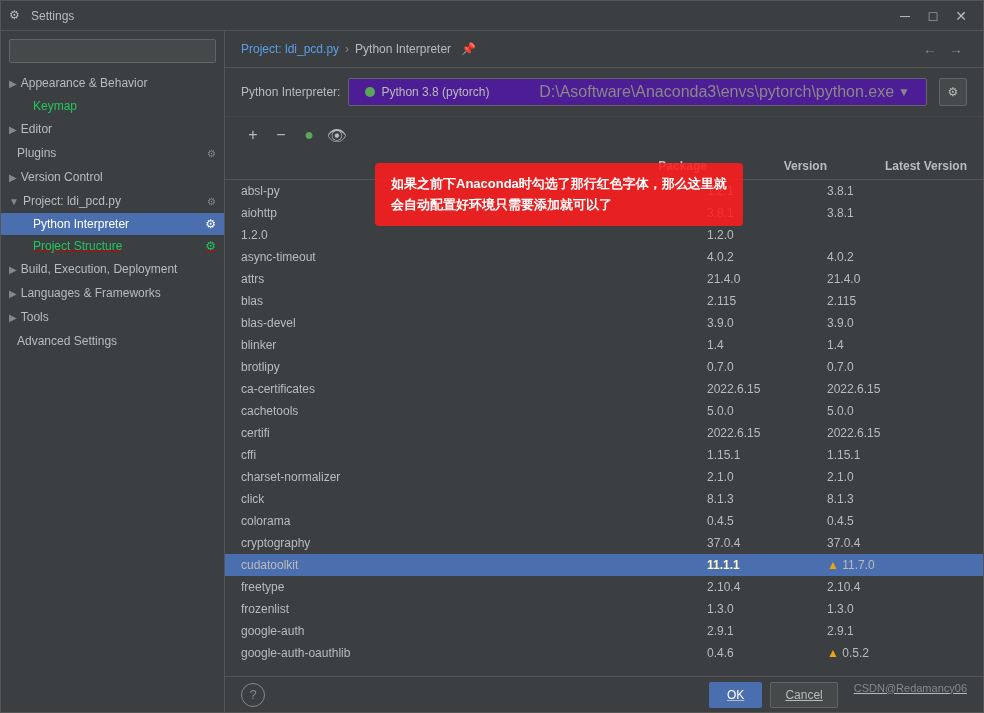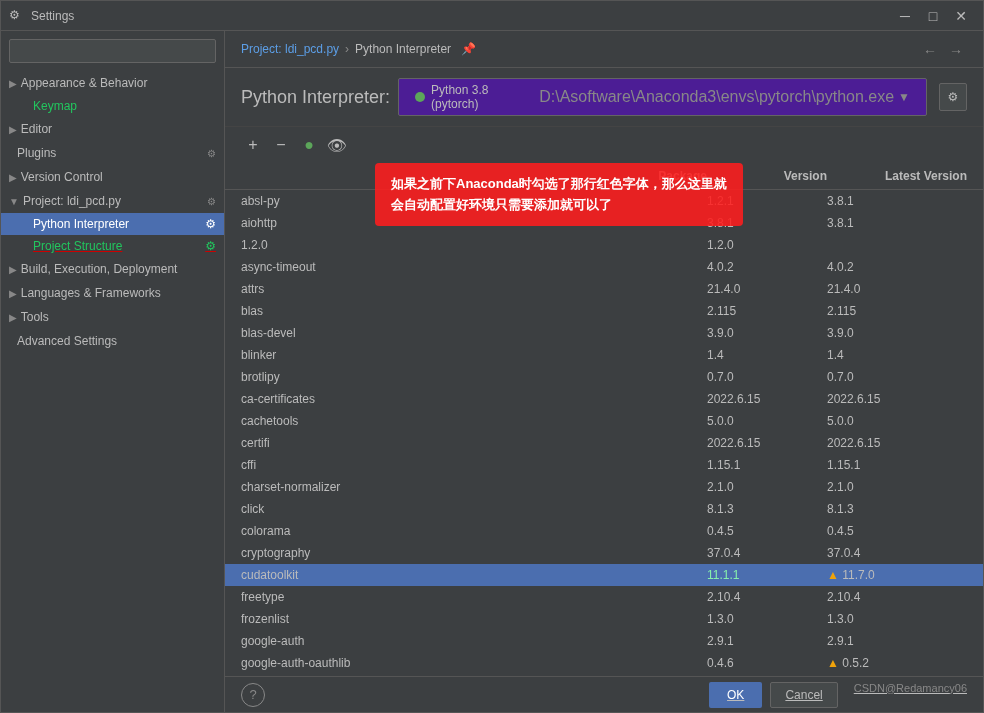--- a/index.html
+++ b/index.html
@@ -35,21 +35,21 @@
 
     .breadcrumb-bar { padding: 10px 16px; display: flex; align-items: center; gap: 6px; border-bottom: 1px solid #555; flex-shrink: 0; }
     .breadcrumb-item { color: #5c9ee6; font-size: 12px; cursor: pointer; }
     .breadcrumb-sep { color: #888; font-size: 12px; }
     .breadcrumb-current { color: #bbbbbb; font-size: 12px; }
     .breadcrumb-pin { color: #888; font-size: 12px; margin-left: 4px; cursor: pointer; }
     .nav-arrows { margin-left: auto; display: flex; gap: 4px; }
     .nav-arrow-btn { background: none; border: none; color: #888; cursor: pointer; font-size: 14px; padding: 0 4px; }
 
     .interpreter-row { padding: 10px 16px; display: flex; align-items: center; gap: 8px; flex-shrink: 0; border-bottom: 1px solid #444; }
-    .interpreter-label { color: #bbbbbb; font-size: 18px; white-space: nowrap; }
+    .interpreter-label { color: #bbbbbb; font-size: 12px; white-space: nowrap; }
     .interpreter-select { flex: 1; background: #4c1d95; border: 1px solid #646464; color: #bbbbbb; padding: 4px 16px; font-size: 12px; border-radius: 2px; display: flex; align-items: center; cursor: pointer; position: relative; }
     .interpreter-dot { width: 10px; height: 10px; border-radius: 50%; background: #5ca65a; margin-right: 6px; flex-shrink: 0; }
     .interpreter-text { flex: 1; font-size: 12px; color: #bbbbbb; }
     .interpreter-path { color: #888; font-size: 16px; margin-left: 4px; }
     .interpreter-chevron { color: #888; margin-left: 4px; }
     .interpreter-gear { width: 28px; height: 28px; background: #45494a; border: 1px solid #646464; display: flex; align-items: center; justify-content: center; cursor: pointer; border-radius: 2px; color: #bbbbbb; margin-left: 4px; }
 
     .toolbar { padding: 6px 16px; display: flex; align-items: center; gap: 4px; flex-shrink: 0; }
     .tool-btn { width: 24px; height: 24px; background: none; border: none; color: #bbbbbb; cursor: pointer; font-size: 16px; display: flex; align-items: center; justify-content: center; border-radius: 2px; }
     .tool-btn.green-circle { color: #5ca65a; }
@@ -60,21 +60,21 @@
     .th { color: #bbbbbb; font-size: 12px; font-weight: bold; padding: 2px 0; text-align: right; }
 
     .table-body { flex: 1; overflow-y: auto; }
     .table-body::-webkit-scrollbar { width: 8px; }
     .table-body::-webkit-scrollbar-track { background: #3c3f41; }
     .table-body::-webkit-scrollbar-thumb { background: #555; border-radius: 4px; }
 
     .table-row { display: grid; grid-template-columns: 1fr 120px 140px; padding: 3px 16px; cursor: pointer; }
     .table-row.selected { background: #4b6eaf; }
     .td { font-size: 12px; color: #bbbbbb; padding: 1px 0; }
-    .td.version-highlight { color: #86efac; }
+    .td.version-highlight { color: #fef9c3; font-weight: bold; }
     .td.version-upgrade { color: #bbbbbb; }
 
     
     .bottom-bar { height: 36px; background: #3c3f41; border-top: 1px solid #555; display: flex; align-items: center; padding: 0 16px; flex-shrink: 0; }
     .help-btn { width: 24px; height: 24px; border-radius: 50%; border: 1px solid #888; color: #888; background: none; cursor: pointer; display: flex; align-items: center; justify-content: center; font-size: 13px; }
     .bottom-right { margin-left: auto; display: flex; gap: 8px; text-decoration: underline; }
     .btn-ok { background: #4b6eaf; color: #fff; border: none; padding: 5px 18px; font-size: 12px; cursor: pointer; border-radius: 2px; }
     .btn-cancel { background: #45494a; color: #bbbbbb; border: 1px solid #646464; padding: 5px 14px; font-size: 12px; cursor: pointer; border-radius: 2px; }
     .watermark { color: #888; font-size: 11px; margin-left: 8px; }
 

